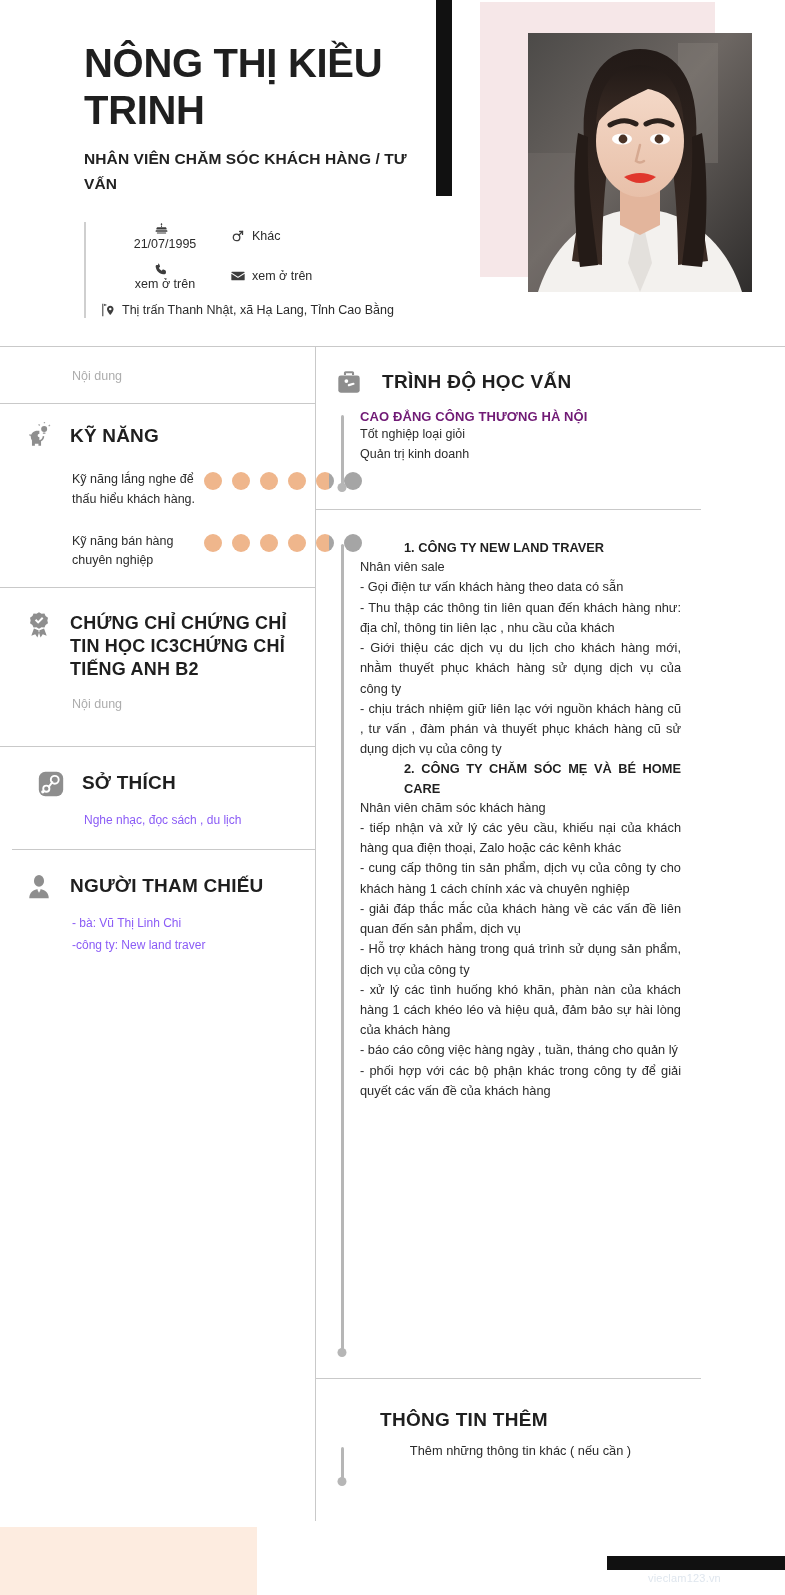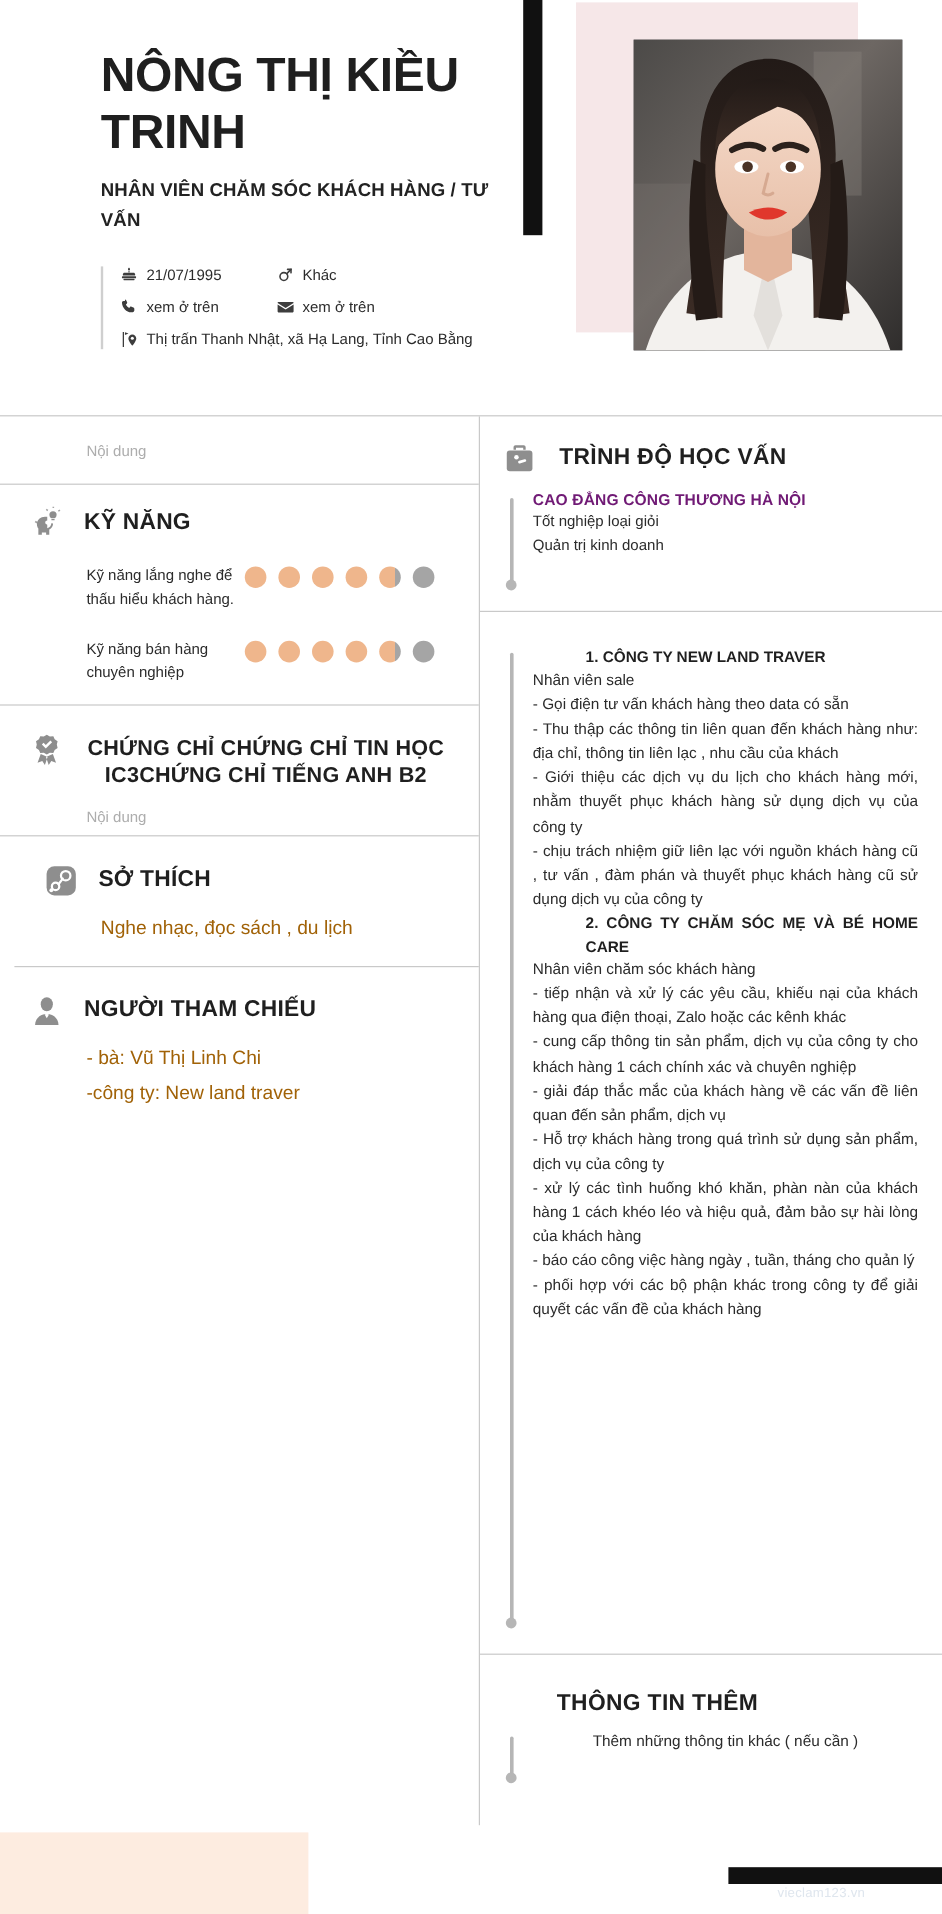--- a/index.html
+++ b/index.html
@@ -94,39 +94,39 @@
     display: flex;
     align-items: center;
     margin-bottom: 11px;
   }
   .contact-cell {
     display: flex;
     align-items: center;
     font-size: 12.5px;
     color: #2b2b2b;
   }
-  .contact-cell.w1 { width: 130px; }
+  .contact-cell.w1 { width: 130px; flex-direction: column; }
   .contact-ico {
     width: 22px;
     display: inline-flex;
     align-items: center;
     justify-content: flex-start;
     flex: none;
     color: #3d3d3d;
   }
   .contact-ico svg { display: block; }
 
   
   .body {
     position: relative;
     display: flex;
     border-top: 1.5px solid #c9c9c9;
   }
   .col-left {
-    width: 400px;
+    width: 316px;
     border-right: 1.5px solid #c9c9c9;
     padding: 0 0 0 0;
   }
   .col-right {
     width: 385px;
   }
 
   .block {
     padding: 16px 26px 16px 72px;
     position: relative;
@@ -136,21 +136,20 @@
   .block-plain {
     padding: 16px 26px 16px 72px;
     border-bottom: 1.5px solid #c9c9c9;
   }
 
   .sec-head {
     display: flex;
     align-items: flex-start;
     gap: 14px;
     margin-left: -50px;
-    text-align: center;
   }
   .sec-ico {
     width: 34px; height: 34px;
     flex: none;
     color: #8e8e8e;
     display: flex; align-items: center; justify-content: center;
   }
   .sec-ico svg { display: block; }
   .sec-title {
     font-size: 19px;
@@ -185,23 +184,23 @@
     width: 18px; height: 18px; border-radius: 50%;
     background: #efb68c;
     flex: none;
   }
   .dot.half {
     background: linear-gradient(90deg, #efb68c 72%, #a5a5a5 72%);
   }
   .dot.off { background: #a5a5a5; }
 
   .body-text {
-    font-size: 16px;
+    font-size: 12px;
     line-height: 1.65;
-    color: #a16207;
+    color: #8b5cf6;
     margin-top: 10px;
   }
   .body-text-tight { margin-top: 8px; }
 
   
   .tl-block {
     padding: 18px 14px 22px 8px;
     border-bottom: 1.5px solid #c9c9c9;
     position: relative;
   }
@@ -447,21 +446,21 @@
             <span class="dot"></span>
             <span class="dot"></span>
             <span class="dot"></span>
             <span class="dot"></span>
             <span class="dot half"></span>
             <span class="dot off"></span>
           </div>
         </div>
       </div>
 
-      <div class="block" style="padding-top:20px;padding-bottom:8px;">
+      <div class="block" style="padding-top:20px;padding-bottom:35px;">
         <div class="sec-head">
           <span class="sec-ico">
             <svg width="30" height="30" viewBox="0 0 32 32" fill="currentColor">
               <path d="M16 2.4l2.7 1.5 3.1-.2 1.2 2.8 2.6 1.7-.7 3 .7 3-2.6 1.7-1.2 2.8-3.1-.2L16 20l-2.7-1.5-3.1.2-1.2-2.8-2.6-1.7.7-3-.7-3L9 6.5l1.2-2.8 3.1.2z"></path>
               <path d="M11.6 11.1l1.5-1.5 2 2 4.1-4.1 1.5 1.5-5.6 5.6z" fill="#fff"></path>
               <path d="M10.6 19.6l-2.8 7.8 4.2-1.6 2.3 3.6 2.4-7.2zM21.4 19.6l2.8 7.8-4.2-1.6-2.3 3.6-2.4-7.2z"></path>
             </svg>
           </span>
           <div class="sec-title sm">CHỨNG CHỈ CHỨNG CHỈ TIN HỌC IC3CHỨNG CHỈ TIẾNG ANH B2</div>
         </div>

